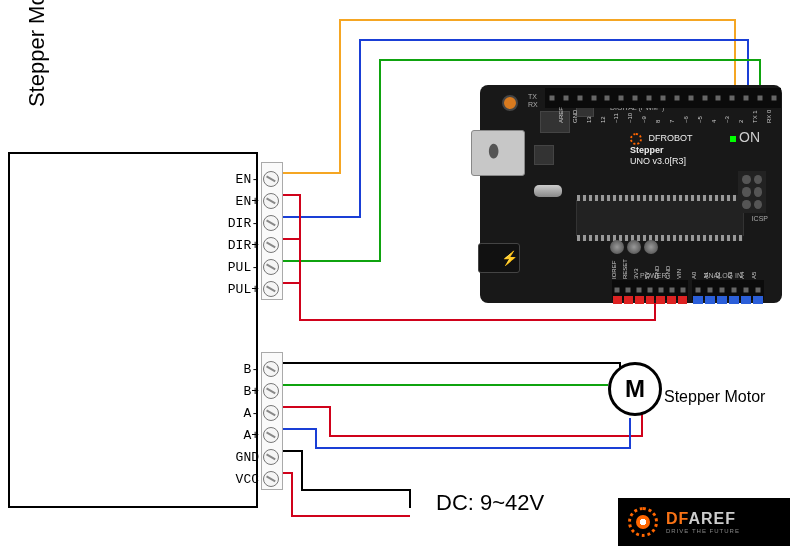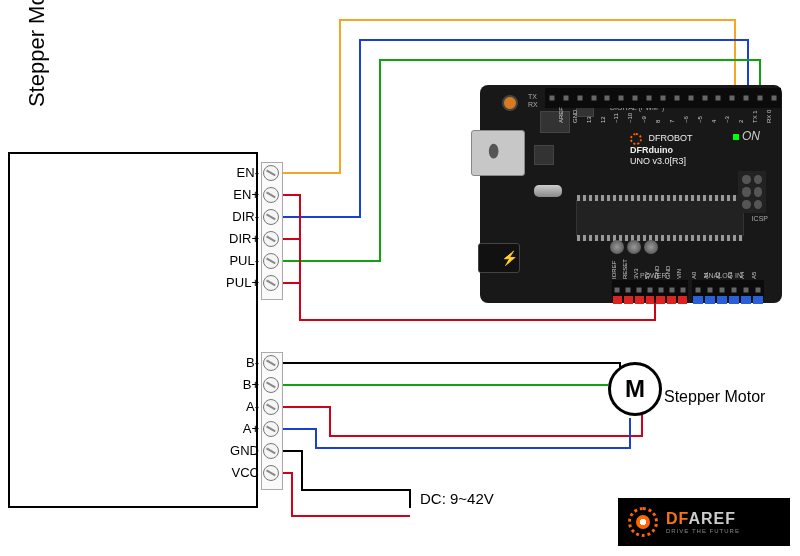--- a/index.html
+++ b/index.html
@@ -9,21 +9,21 @@
   .wire path { fill: none; stroke-width: 2; }
   
   
   .driver-box { position: absolute; left: 8px; top: 152px; width: 250px; height: 356px; border: 2px solid #000; background: #fff; z-index: 3; }
   .driver-label { position: absolute; left: 24px; top: 165px; font-size: 22px; transform: rotate(-90deg); transform-origin: left top; width: 320px; text-align: center; z-index: 4; }
   
   
   .terminal-col { position: absolute; left: 225px; width: 55px; z-index: 4; }
   .terminal-col.top { top: 165px; }
   .terminal-col.bot { top: 355px; }
-  .terminal-row { display: flex; align-items: flex-start; height: 22px; }
+  .terminal-row { display: flex; align-items: flex-end; height: 22px; font-family: Liberation Mono, monospace; }
   .terminal-label { width: 38px; text-align: right; font-size: 13px; padding-right: 4px; color: #000; }
   .screw { width: 16px; height: 16px; border: 1px solid #777; border-radius: 50%; display: flex; align-items: center; justify-content: center; background: #f5f5f5; }
   .screw::after { content: ''; width: 10px; height: 1.5px; background: #888; transform: rotate(30deg); }
   .terminal-frame { position: absolute; border: 1px solid #aaa; background: #fafafa; z-index: 3; }
   .terminal-frame.top { left: 261px; top: 162px; width: 22px; height: 138px; }
   .terminal-frame.bot { left: 261px; top: 352px; width: 22px; height: 138px; }
   
   
   .arduino { position: absolute; left: 480px; top: 85px; width: 302px; height: 218px; background: #181818; border-radius: 8px; z-index: 3; color: #ccc; }
   .arduino-usb { position: absolute; left: -9px; top: 45px; width: 54px; height: 46px; background: #c7c7c7; border: 1px solid #888; border-radius: 3px; }
@@ -35,21 +35,21 @@
   .arduino-chip::before, .arduino-chip::after { content:''; position:absolute; left:0; right:0; height:6px; background: repeating-linear-gradient(90deg,#999 0 3px,#222 3px 6px); }
   .arduino-chip::before { top:-6px; } .arduino-chip::after { bottom:-6px; }
   .arduino-comp { position: absolute; background: #333; border: 1px solid #444; }
   .arduino-caps { position: absolute; left: 130px; top: 155px; display:flex; gap:3px; }
   .arduino-caps span { width:14px; height:14px; border-radius:50%; background:radial-gradient(#999,#444); display:block; }
   .arduino-xtal { position:absolute; left:54px; top:100px; width:28px; height:12px; background:linear-gradient(#ccc,#888); border-radius:5px; }
   .arduino-iscp { position:absolute; right:16px; top:86px; width:28px; height:42px; background:#222; display:grid; grid-template-columns:repeat(2,1fr); grid-template-rows:repeat(3,1fr); gap:3px; padding:4px; }
   .arduino-iscp span { background:#555; border-radius:50%; }
   .arduino-logo { position:absolute; left:150px; top:48px; font-size:9px; line-height:1.2; color:#eee; }
   .arduino-logo .gear { display:inline-block; width:12px; height:12px; border-radius:50%; border:2px dotted #f60; margin-right:4px; vertical-align:middle; }
-  .arduino-on { position:absolute; right:22px; top:44px; font-size:12px; color:#ccc;font-style:italic; }
+  .arduino-on { position:absolute; right:22px; top:44px; font-size:14px; color:#ccc; }
   .arduino-on::before { content:''; display:inline-block; width:6px; height:6px; background:#0f0; margin-right:3px; }
   
   
   .pin-strip { position: absolute; height: 20px; background: #0b0b0b; display: flex; }
   .pin-strip.digital { left: 545px; top: 88px; width: 236px; z-index:4; }
   .pin-strip.power { left: 612px; top: 280px; width: 76px; z-index:4; }
   .pin-strip.analog { left: 692px; top: 280px; width: 72px; z-index:4; }
   .pin { flex: 1; position: relative; }
   .pin::before { content:''; position:absolute; left:50%; top:50%; width:5px; height:5px; background:#666; transform:translate(-50%,-50%); }
   .pin.blue::after, .pin.red::after { content:''; position:absolute; left:1px; right:1px; bottom:-4px; height:8px; }
@@ -57,21 +57,21 @@
   .pinlbl { position:absolute; font-size:6px; color:#ccc; transform:rotate(-90deg); transform-origin:left; white-space:nowrap; }
   .pin-strip.digital .pinlbl { left:2px; bottom:-18px; }
   .pin-strip.power .pinlbl, .pin-strip.analog .pinlbl { left:2px; top:-4px; }
   .striplbl { position:absolute; font-size:7px; color:#aaa; }
   
   
   .motor { position:absolute; left:608px; top:362px; width:54px; height:54px; border:3px solid #000; border-radius:50%; background:#fff; display:flex; align-items:center; justify-content:center; font-size:24px; font-weight:bold; z-index:3; }
   .motor-label { position:absolute; left:664px; top:388px; font-size:16px; z-index:3; }
   
   
-  .dc-label { position:absolute; left:420px; top:490px; font-size:15px; z-index:3; }
+  .dc-label { position:absolute; left:436px; top:490px; font-size:22px; z-index:3; }
   
   
   .dfrobot-logo { position:absolute; right:10px; bottom:10px; width:172px; height:48px; background:#000; display:flex; align-items:center; padding:6px 10px; z-index:5; }
   .dfrobot-gear { width:30px; height:30px; border-radius:50%; border:3px dotted #f60; margin-right:8px; position:relative; }
   .dfrobot-gear::after { content:''; position:absolute; left:5px; top:5px; width:14px; height:14px; border-radius:50%; background:radial-gradient(#fff 30%,#f60 31%); }
   .dfrobot-text { color:#ccc; }
   .dfrobot-text .main { font-size:16px; font-weight:bold; letter-spacing:1px; }
   .dfrobot-text .main .df { color:#f97316; }
   .dfrobot-text .sub { font-size:6px; letter-spacing:1px; color:#888; }
 </style>
@@ -182,21 +182,21 @@
       <span></span>
       <span></span>
       <span></span>
       <span></span>
       <span></span>
     </div>
   <span class="striplbl" style="right:14px;top:130px">ICSP</span>
   <div class="arduino-logo">
     <span class="gear"></span>
     <span>DFROBOT</span><br>
-    <b>DFRduino</b><br>
+    <b>Stepper</b><br>
     <span>UNO v3.0[R3]</span>
   </div>
   <div class="arduino-on"><span>ON</span></div>
   <span class="striplbl" style="left:130px;top:19px">DIGITAL (PWM~)</span>
   <span class="striplbl" style="left:160px;bottom:24px">POWER</span>
   <span class="striplbl" style="right:40px;bottom:24px">ANALOG IN</span>
   <span class="striplbl" style="left:48px;top:8px">TX</span>
   <span class="striplbl" style="left:48px;top:16px">RX</span>
 </div>
 

